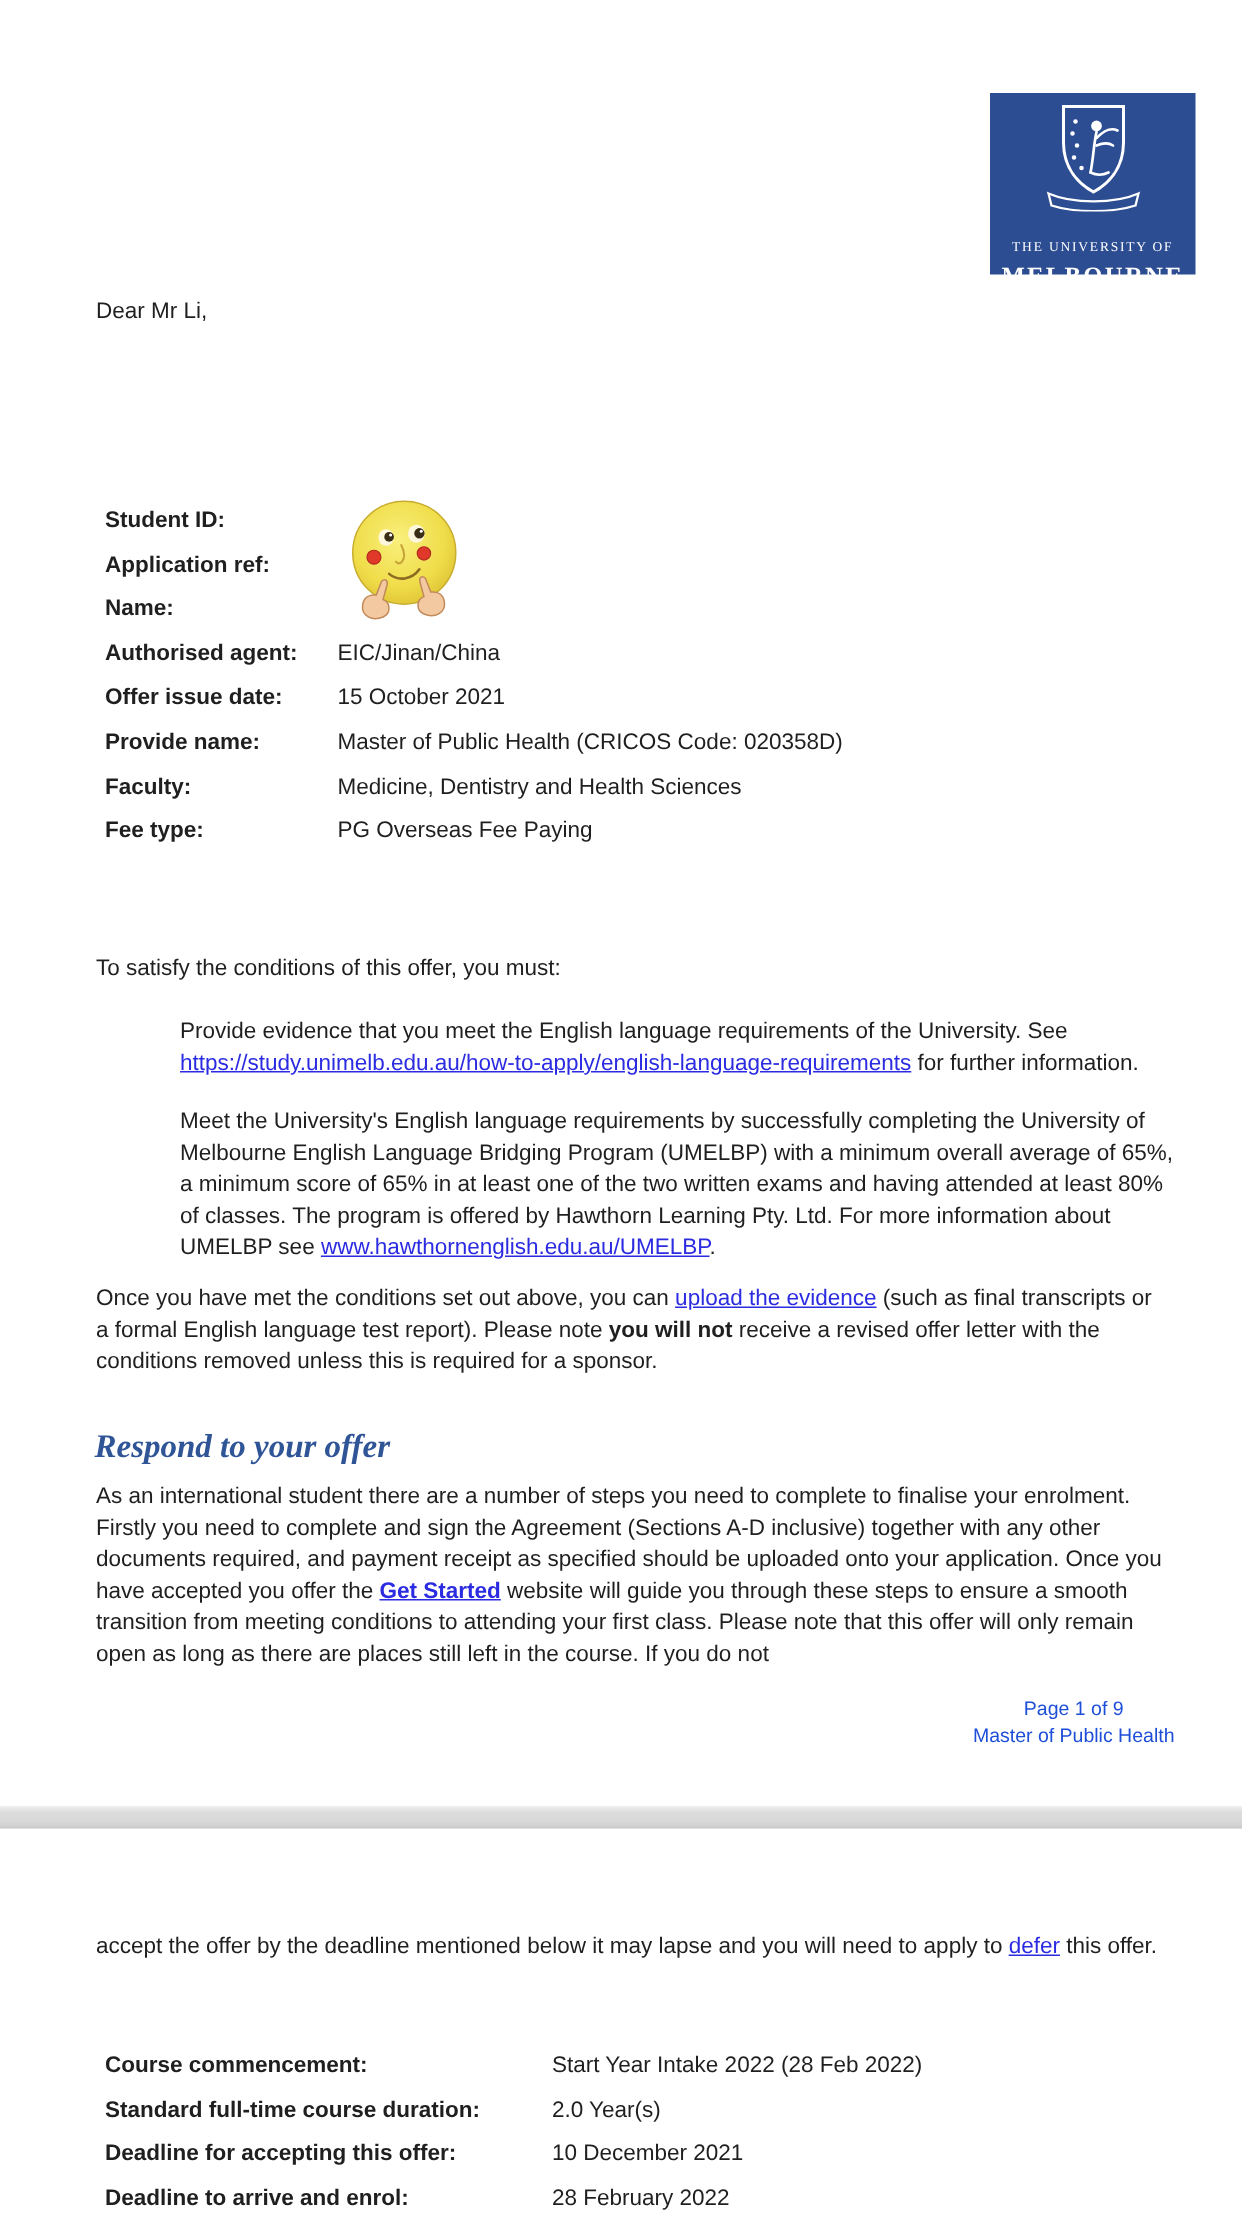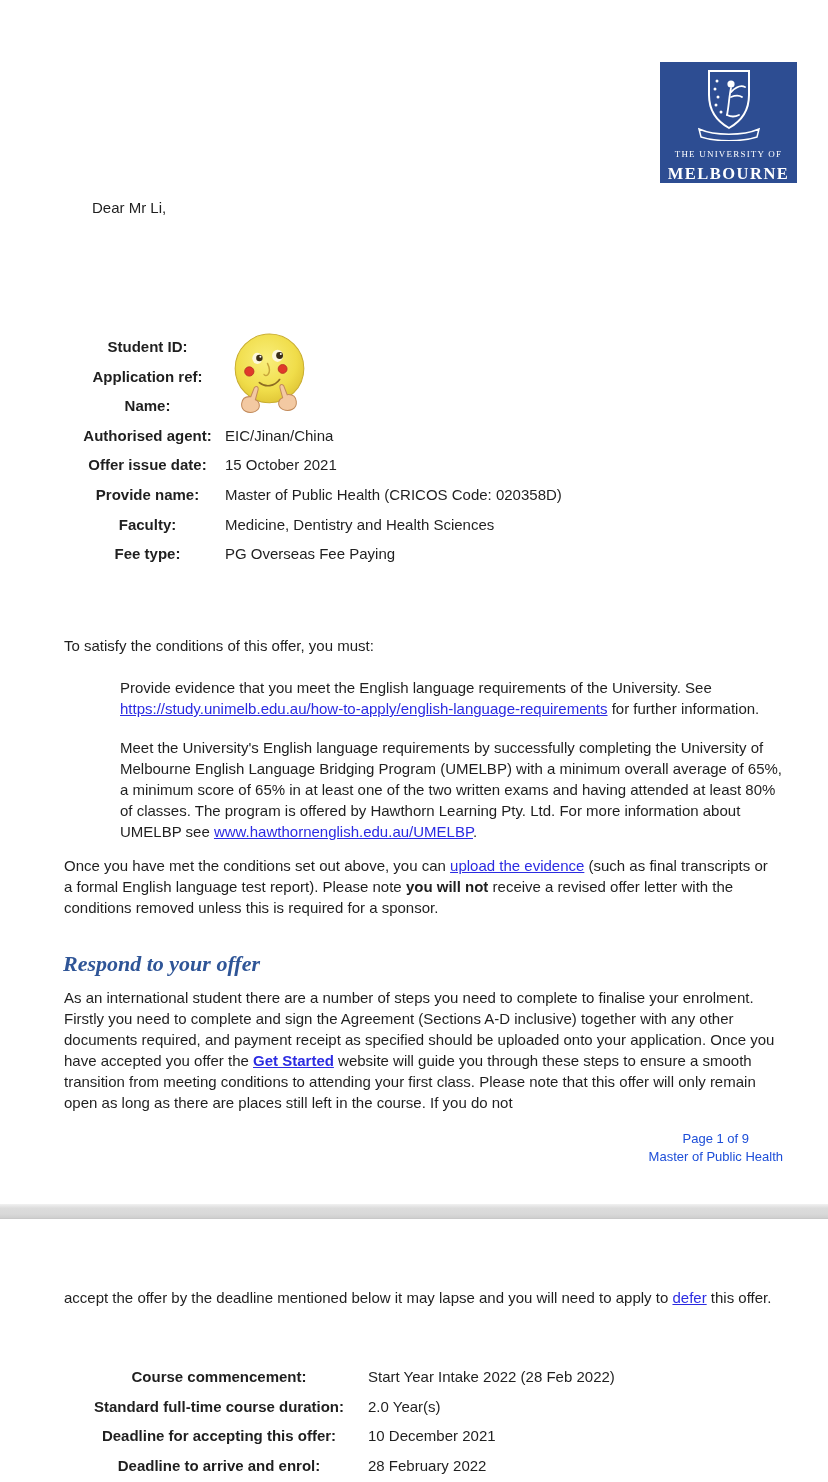--- a/index.html
+++ b/index.html
@@ -14,29 +14,29 @@
   .b{font-weight:700;}
   .link{color:#2b2be2;text-decoration:underline;cursor:pointer;}
   .heading{font-family:"Liberation Serif", serif;font-weight:700;font-size:22px;line-height:26px;color:#2f5597;}
 
   
   .logo{
     left:660px;top:62px;width:137px;height:121px;background:#2d4d92;color:#ffffff;
     display:flex;flex-direction:column;align-items:center;box-sizing:border-box;padding-top:5px;
   }
   .logo svg{display:block;}
-  .logo-line1{font-family:"Liberation Serif", serif;font-size:9px;letter-spacing:1.2px;white-space:nowrap;margin-top:8px;}
+  .logo-line1{font-family:"Liberation Serif", serif;font-size:9px;letter-spacing:1.2px;white-space:nowrap;margin-top:18px;}
   .logo-rule{width:118px;height:1px;background:#ffffff;margin:3px 0 2px 0;}
   .logo-line2{font-family:"Liberation Serif", serif;font-size:16.5px;font-weight:700;letter-spacing:1.5px;white-space:nowrap;}
 
   
   .kv{display:grid;font-size:15px;}
   .kv1{left:70px;top:332px;width:620px;grid-template-columns:155px auto;line-height:29.6px;}
   .kv2{left:70px;top:1362px;width:700px;grid-template-columns:298px auto;line-height:29.5px;}
-  .kv .lbl{font-weight:700;text-align:center;}
+  .kv .lbl{font-weight:700;}
 
   .sticker{left:219px;top:330px;width:101px;height:89px;background:#ffffff;}
   .sticker svg{width:100%;height:100%;display:block;}
 
   .footer{right:45px;top:1130px;text-align:center;font-size:13px;line-height:17.5px;color:#1d4ed8;}
 
   .separator{
     left:0;top:1204px;width:828px;height:15px;
     background:linear-gradient(#f1f1f1,#dcdcdc 30%,#d9d9d9 70%,#cfcfcf);
     border-bottom:1px solid #c8c8c8;box-sizing:border-box;
@@ -66,21 +66,21 @@
           <path d="M48 48 C52 50 56 50 60 48"></path>
         </g>
         <path d="M20 62 C36 69 64 69 80 62 L78 70 C62 75 38 75 22 70 Z" fill="none" stroke="#ffffff" stroke-width="1.5"></path>
       </svg>
     </span>
     <div class="logo-line1">THE UNIVERSITY OF</div>
     <div class="logo-rule"></div>
     <div class="logo-line2">MELBOURNE</div>
   </div>
 
-  <div class="abs body-text" style="left:64px;top:197px;margin-left:28px;">Dear Mr Li,</div>
+  <div class="abs body-text" style="left:64px;top:197px;">Dear Mr Li,</div>
 
 
   <div class="abs kv kv1">
     <div class="lbl">Student ID:</div>
       <div></div>
     <div class="lbl">Application ref:</div>
       <div></div>
     <div class="lbl">Name:</div>
       <div></div>
     <div class="lbl">Authorised agent:</div>

